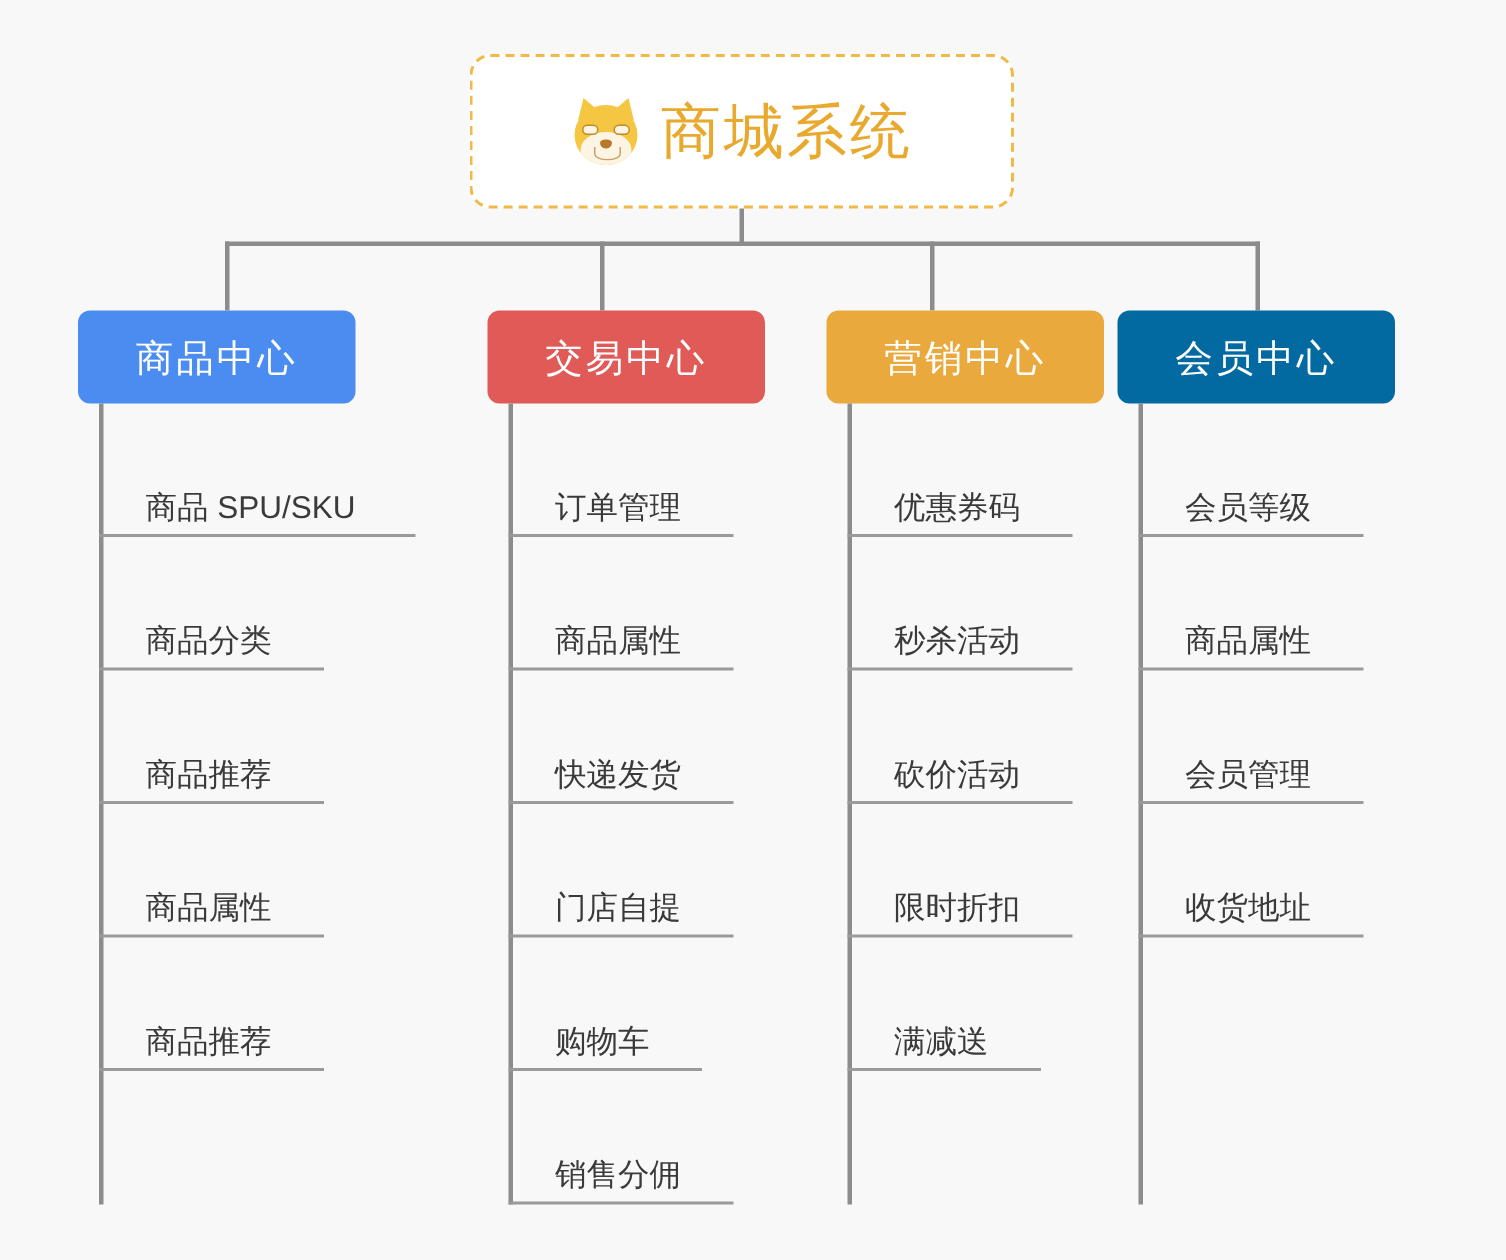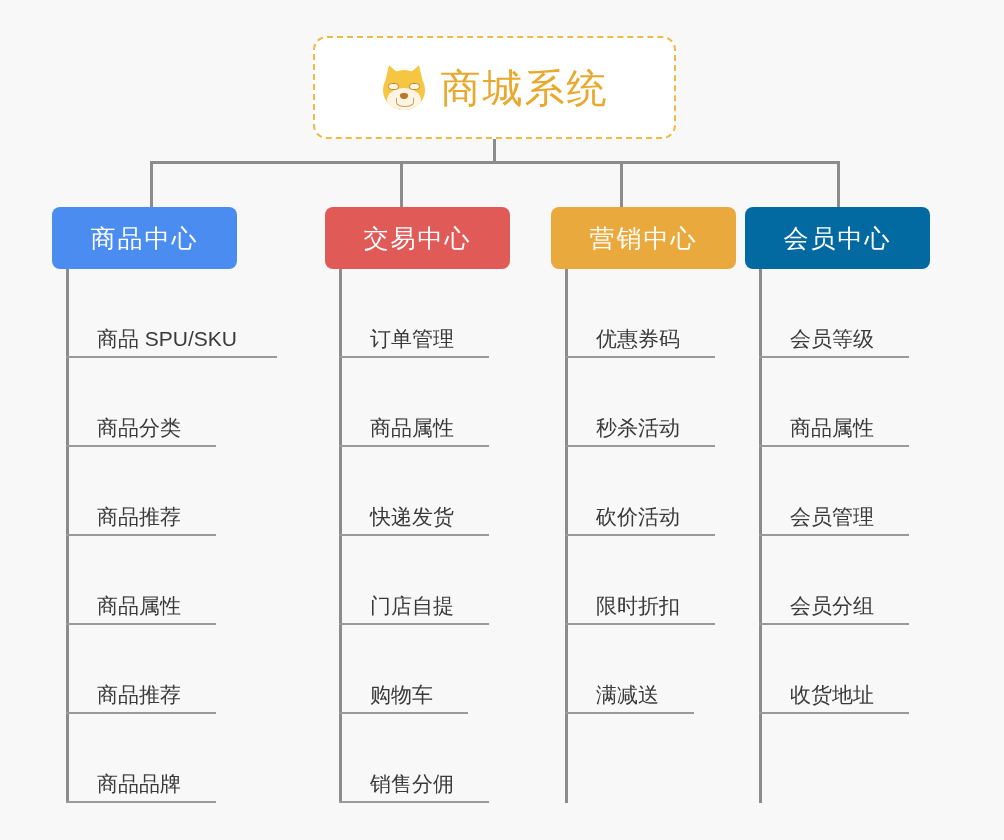--- a/index.html
+++ b/index.html
@@ -205,24 +205,20 @@
         <span class="leaf-label">商品推荐</span>
       </div>
       <div class="leaf">
         <span class="leaf-underline" style="width:150px;"></span>
         <span class="leaf-label">商品属性</span>
       </div>
       <div class="leaf">
         <span class="leaf-underline" style="width:150px;"></span>
         <span class="leaf-label">商品推荐</span>
       </div>
-      <div class="leaf">
-        <span class="leaf-underline" style="width:150px;"></span>
-        <span class="leaf-label">商品品牌</span>
-      </div>
     </div>
   </div>
 
   <div class="column" style="left:325px; width:185px;">
     <div class="cat-header" style="background: rgb(224, 90, 88);">交易中心</div>
     <div class="trunk" style="height: 534px; background: rgb(140, 140, 140);"></div>
     <div class="leaves">
       <div class="leaf">
         <span class="leaf-underline" style="width:150px;"></span>
         <span class="leaf-label">订单管理</span>
@@ -288,22 +284,18 @@
       <div class="leaf">
         <span class="leaf-underline" style="width:150px;"></span>
         <span class="leaf-label">商品属性</span>
       </div>
       <div class="leaf">
         <span class="leaf-underline" style="width:150px;"></span>
         <span class="leaf-label">会员管理</span>
       </div>
       <div class="leaf">
         <span class="leaf-underline" style="width:150px;"></span>
-        <span class="leaf-label">会员分组</span>
-      </div>
-      <div class="leaf">
-        <span class="leaf-underline" style="width:150px;"></span>
         <span class="leaf-label">收货地址</span>
       </div>
     </div>
   </div>
 
 </div>
 
 </body></html>

